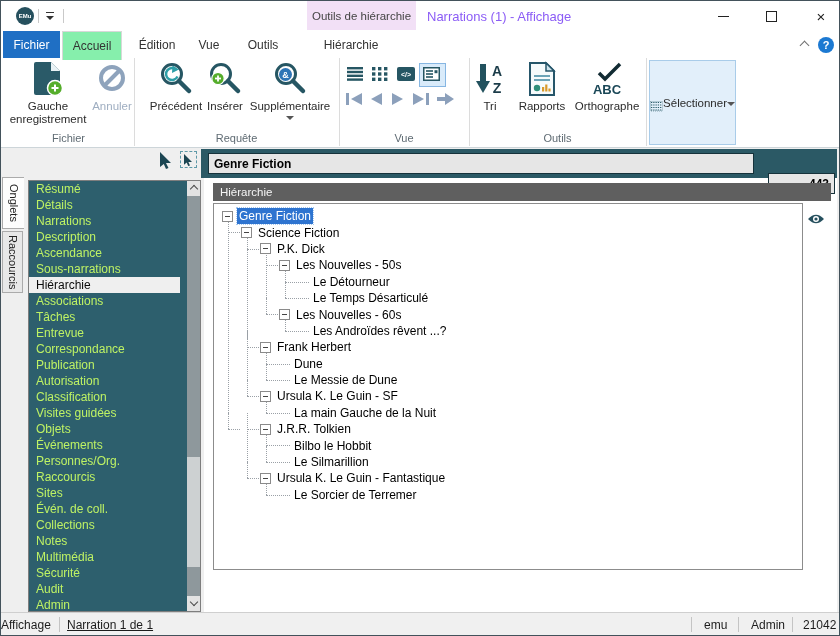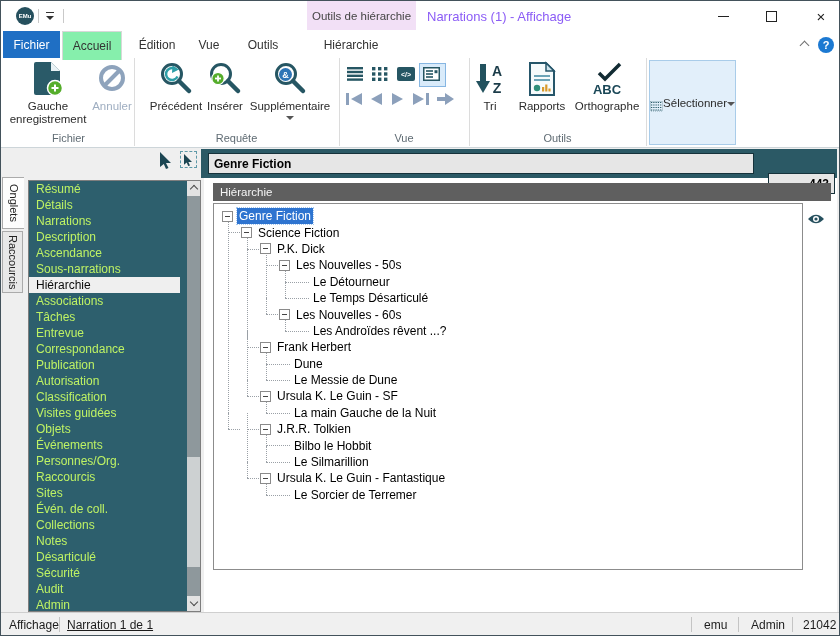--- a/index.html
+++ b/index.html
@@ -351,21 +351,21 @@
         <div class="sitem">Classification</div>
         <div class="sitem">Visites guidées</div>
         <div class="sitem">Objets</div>
         <div class="sitem">Événements</div>
         <div class="sitem">Personnes/Org.</div>
         <div class="sitem">Raccourcis</div>
         <div class="sitem">Sites</div>
         <div class="sitem">Évén. de coll.</div>
         <div class="sitem">Collections</div>
         <div class="sitem">Notes</div>
-        <div class="sitem">Désarticulé</div>
+        <div class="sitem">Multimédia</div>
         <div class="sitem">Sécurité</div>
         <div class="sitem">Audit</div>
         <div class="sitem">Admin</div>
       </div>
     <div class="sbar">
       <div class="sbtn up" style="top:0;">
           <span></span>
         </div>
       <div class="sthumb"></div>
       <div class="sbtn down" style="top:415px;">
@@ -520,21 +520,21 @@
   </div>
   <div class="floatic" style="left:806px;top:210px;">
     <svg width="18" height="12" viewBox="0 0 18 12">
       <path d="M1 6 Q9 -2.5 17 6 Q9 14.5 1 6 Z" fill="#26505E"></path>
       <circle cx="9" cy="6" r="3" fill="#fff"></circle>
         <circle cx="9" cy="6" r="1.6" fill="#26505E"></circle>
     </svg>
   </div>
 
   <div class="statusbar">
-    <div class="scell" style="left:8px;">Affichage</div>
+    <div class="scell" style="left:0;">Affichage</div>
     <div class="ssep" style="left:58px;"></div>
     <div class="scell" style="left:66px;text-decoration:underline;">Narration 1 de 1</div>
     <div class="ssep" style="left:690px;"></div>
     <div class="scell" style="left:703px;">emu</div>
     <div class="ssep" style="left:737px;"></div>
     <div class="scell" style="left:750px;">Admin</div>
     <div class="ssep" style="left:791px;"></div>
     <div class="scell" style="left:802px;">21042</div>
   </div>
 </div>

